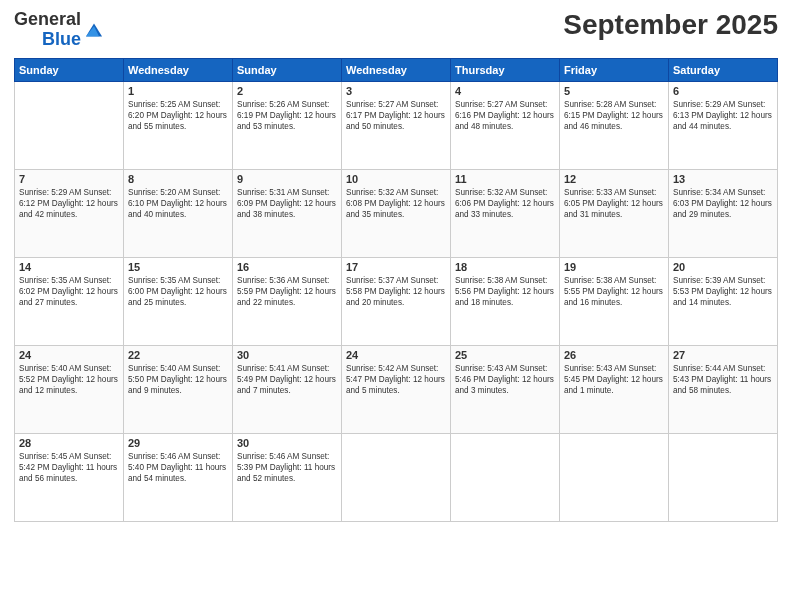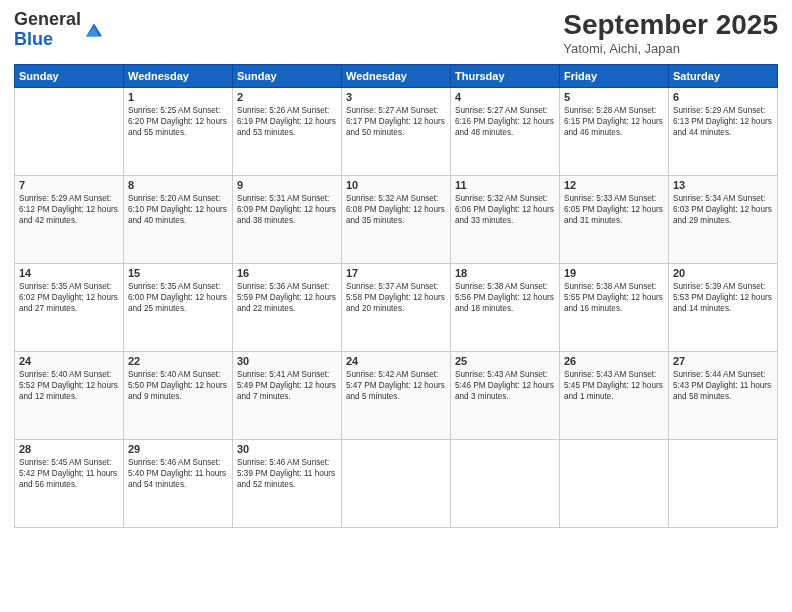--- a/index.html
+++ b/index.html
@@ -23,20 +23,21 @@
       margin-bottom: 8px;
     }
     .logo {
       display: flex;
       align-items: center;
     }
     .logo-text {
       font-size: 18px;
       font-weight: bold;
       line-height: 1.1;
+      text-align: right;
     }
     .logo-general { color: #333; }
     .logo-blue { color: #1565c0; }
     .logo-icon {
       width: 22px;
       height: 22px;
       margin-left: 2px;
     }
     .title-block {
       text-align: left;
@@ -105,21 +106,20 @@
           </span>
           <svg class="logo-icon" viewBox="0 0 30 30" xmlns="http://www.w3.org/2000/svg">
             <polygon points="4,24 15,6 26,24" fill="#1565c0"></polygon>
             <polygon points="4,24 15,10 22,24" fill="#42a5f5" opacity="0.7"></polygon>
           </svg>
         </div>
       </div>
     </div>
     <div class="title-block">
       <div class="month-title">September 2025</div>
-      <div class="location">Yatomi, Aichi, Japan</div>
     </div>
   </div>
 
   <table class="calendar">
     <thead>
       <tr>
         <th>Sunday</th>
         <th>Wednesday</th>
         <th>Sunday</th>
         <th>Wednesday</th>

